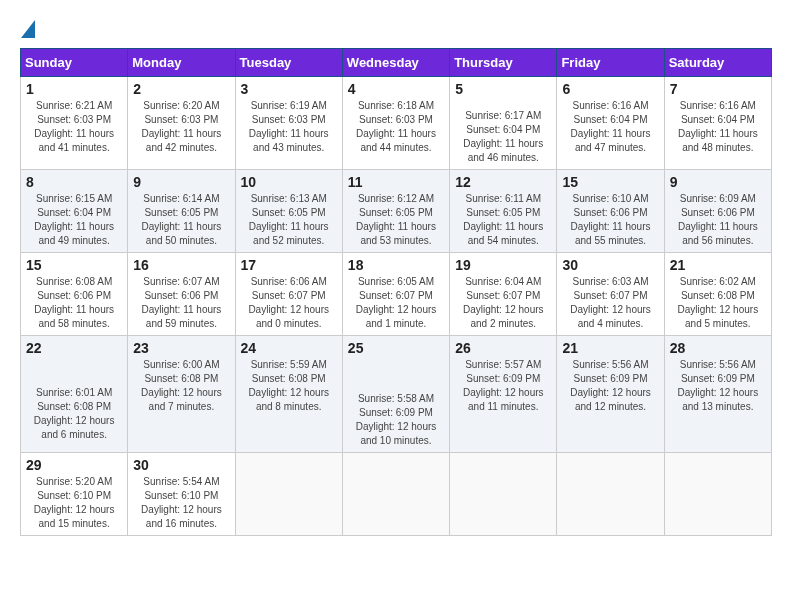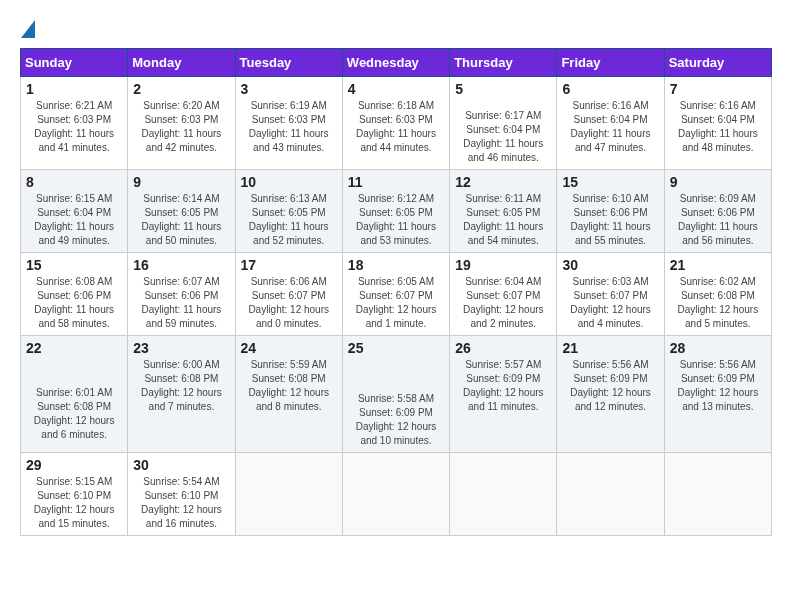--- a/index.html
+++ b/index.html
@@ -321,21 +321,21 @@
           <span class="day-number">28</span>
           <div class="day-info" style="white-space: pre-line;">Sunrise: 5:56 AM
 Sunset: 6:09 PM
 Daylight: 12 hours
 and 13 minutes.</div>
         </td>
       </tr>
       <tr>
         <td>
           <span class="day-number">29</span>
-          <div class="day-info" style="white-space: pre-line;">Sunrise: 5:15 AM
+          <div class="day-info" style="white-space: pre-line;">Sunrise: 5:20 AM
 Sunset: 6:10 PM
 Daylight: 12 hours
 and 15 minutes.</div>
         </td>
         <td>
           <span class="day-number">30</span>
           <div class="day-info" style="white-space: pre-line;">Sunrise: 5:54 AM
 Sunset: 6:10 PM
 Daylight: 12 hours
 and 16 minutes.</div>

